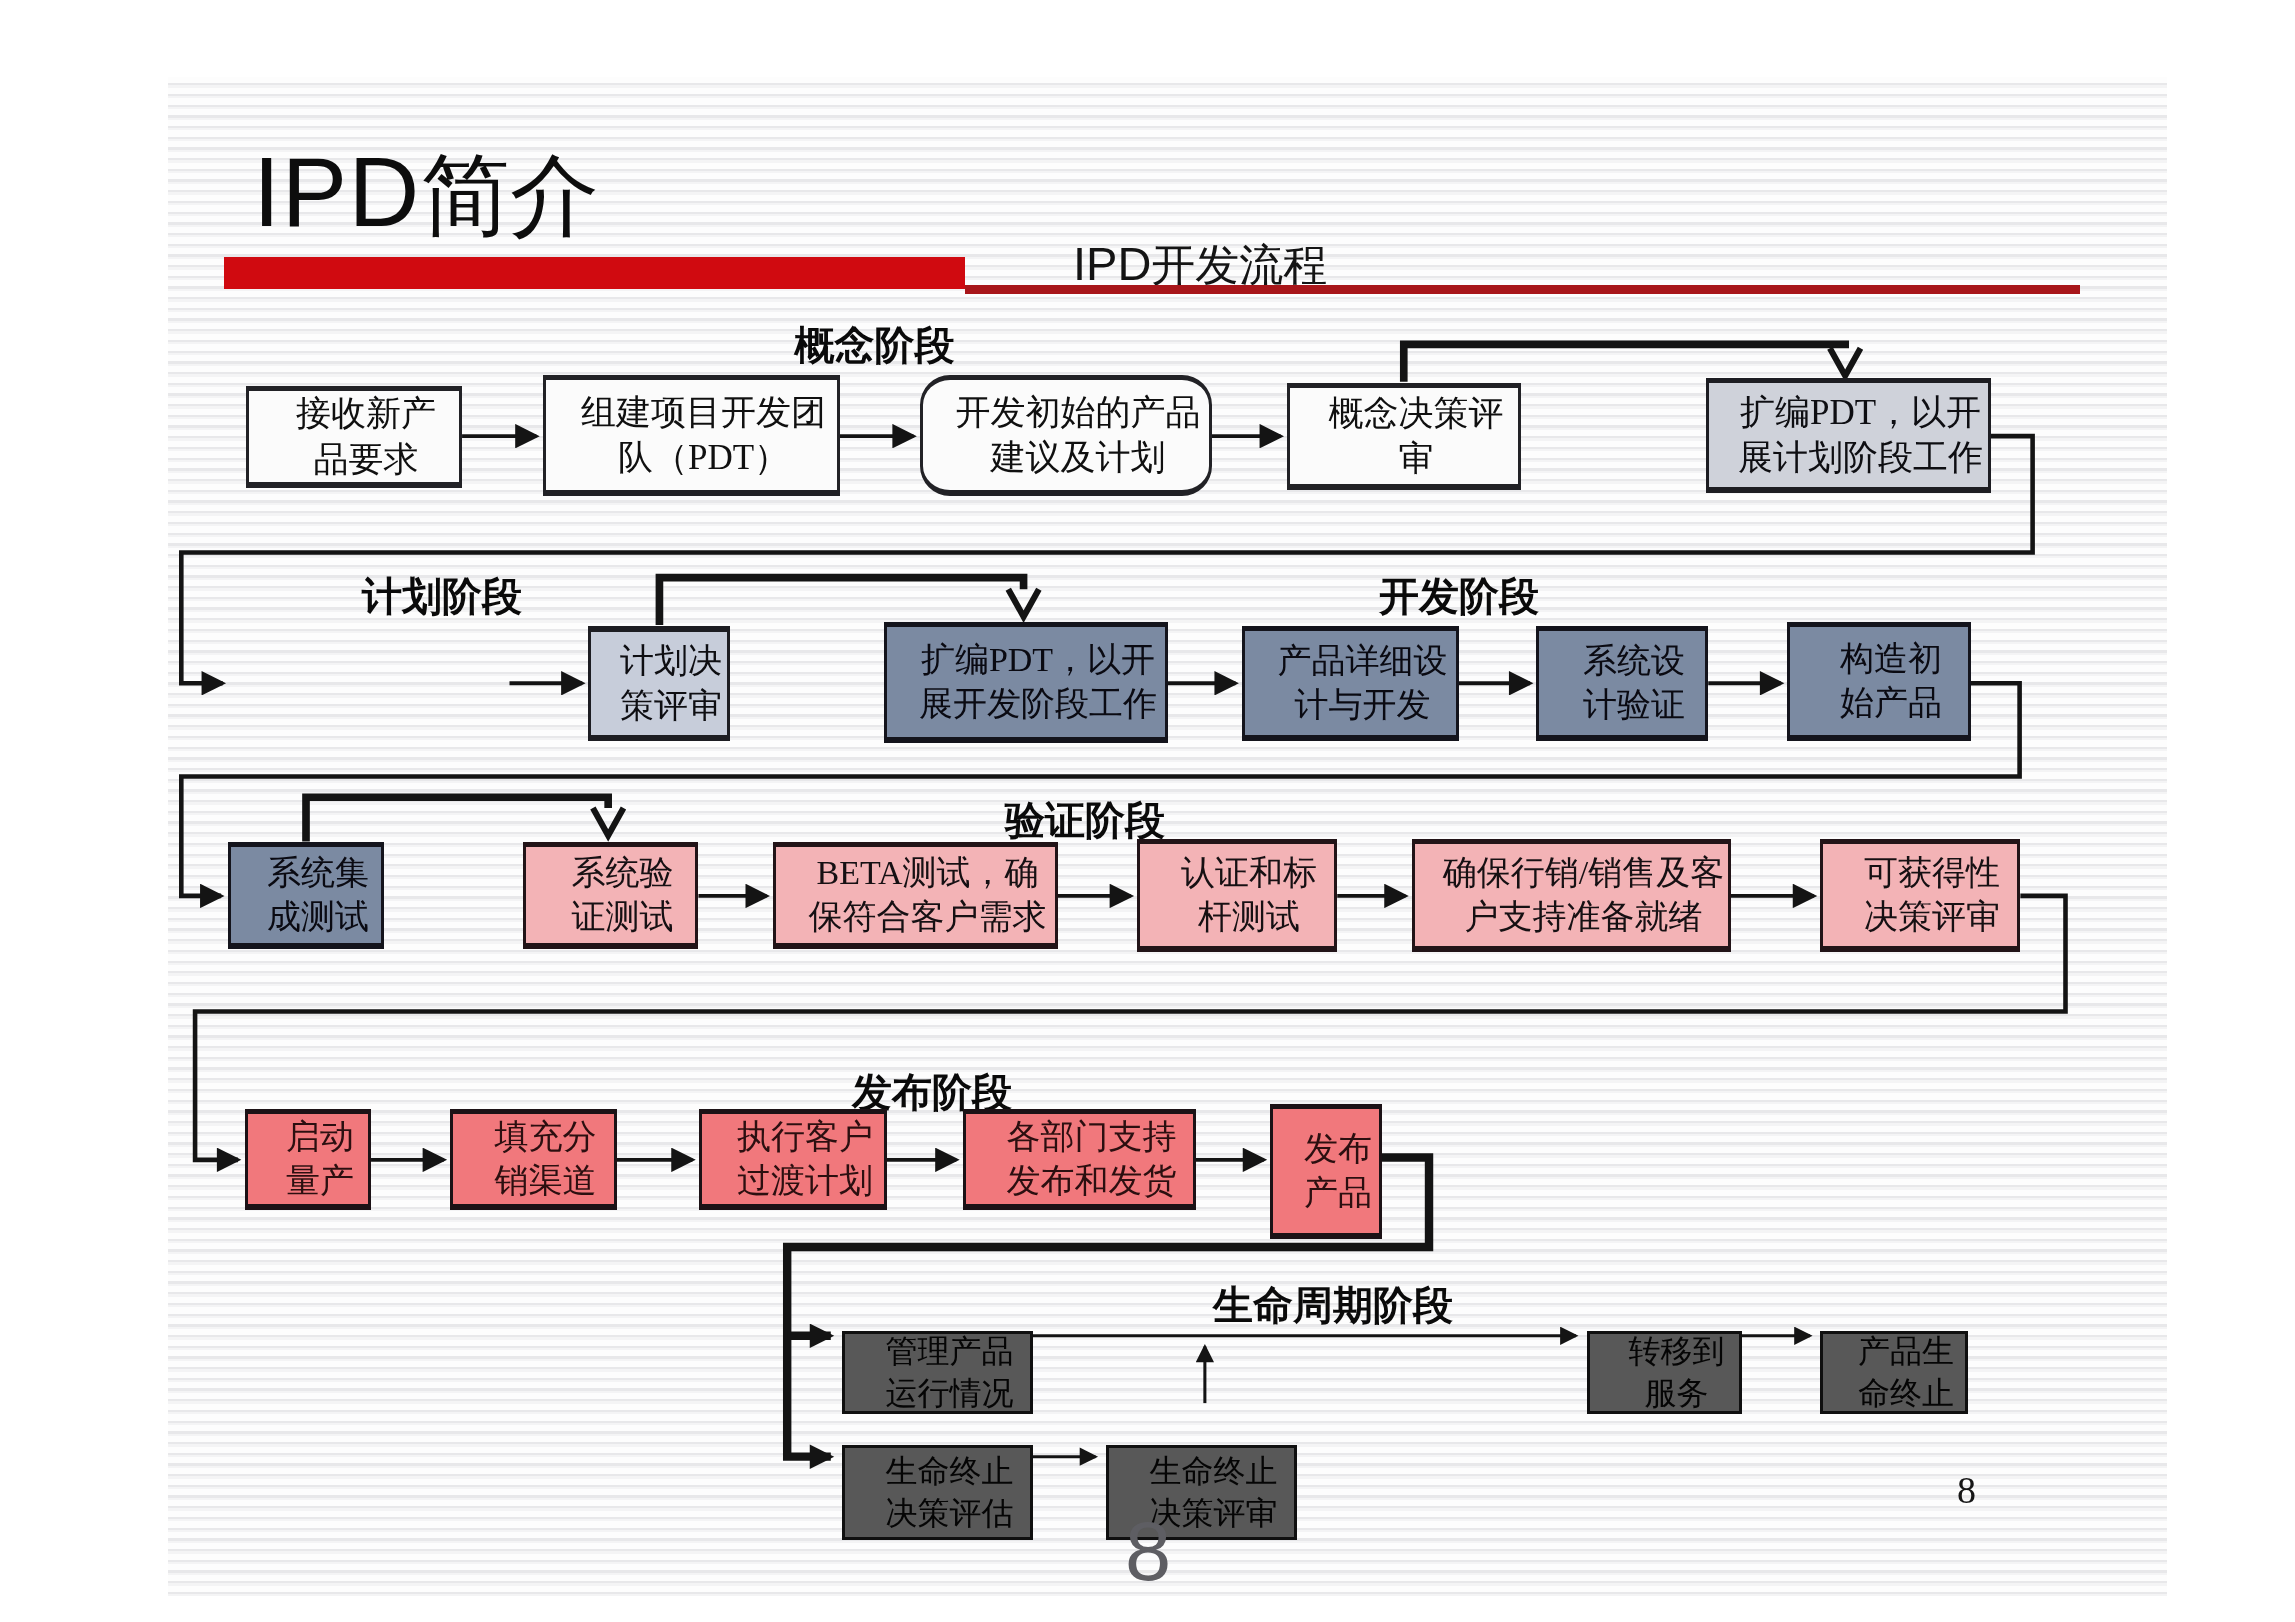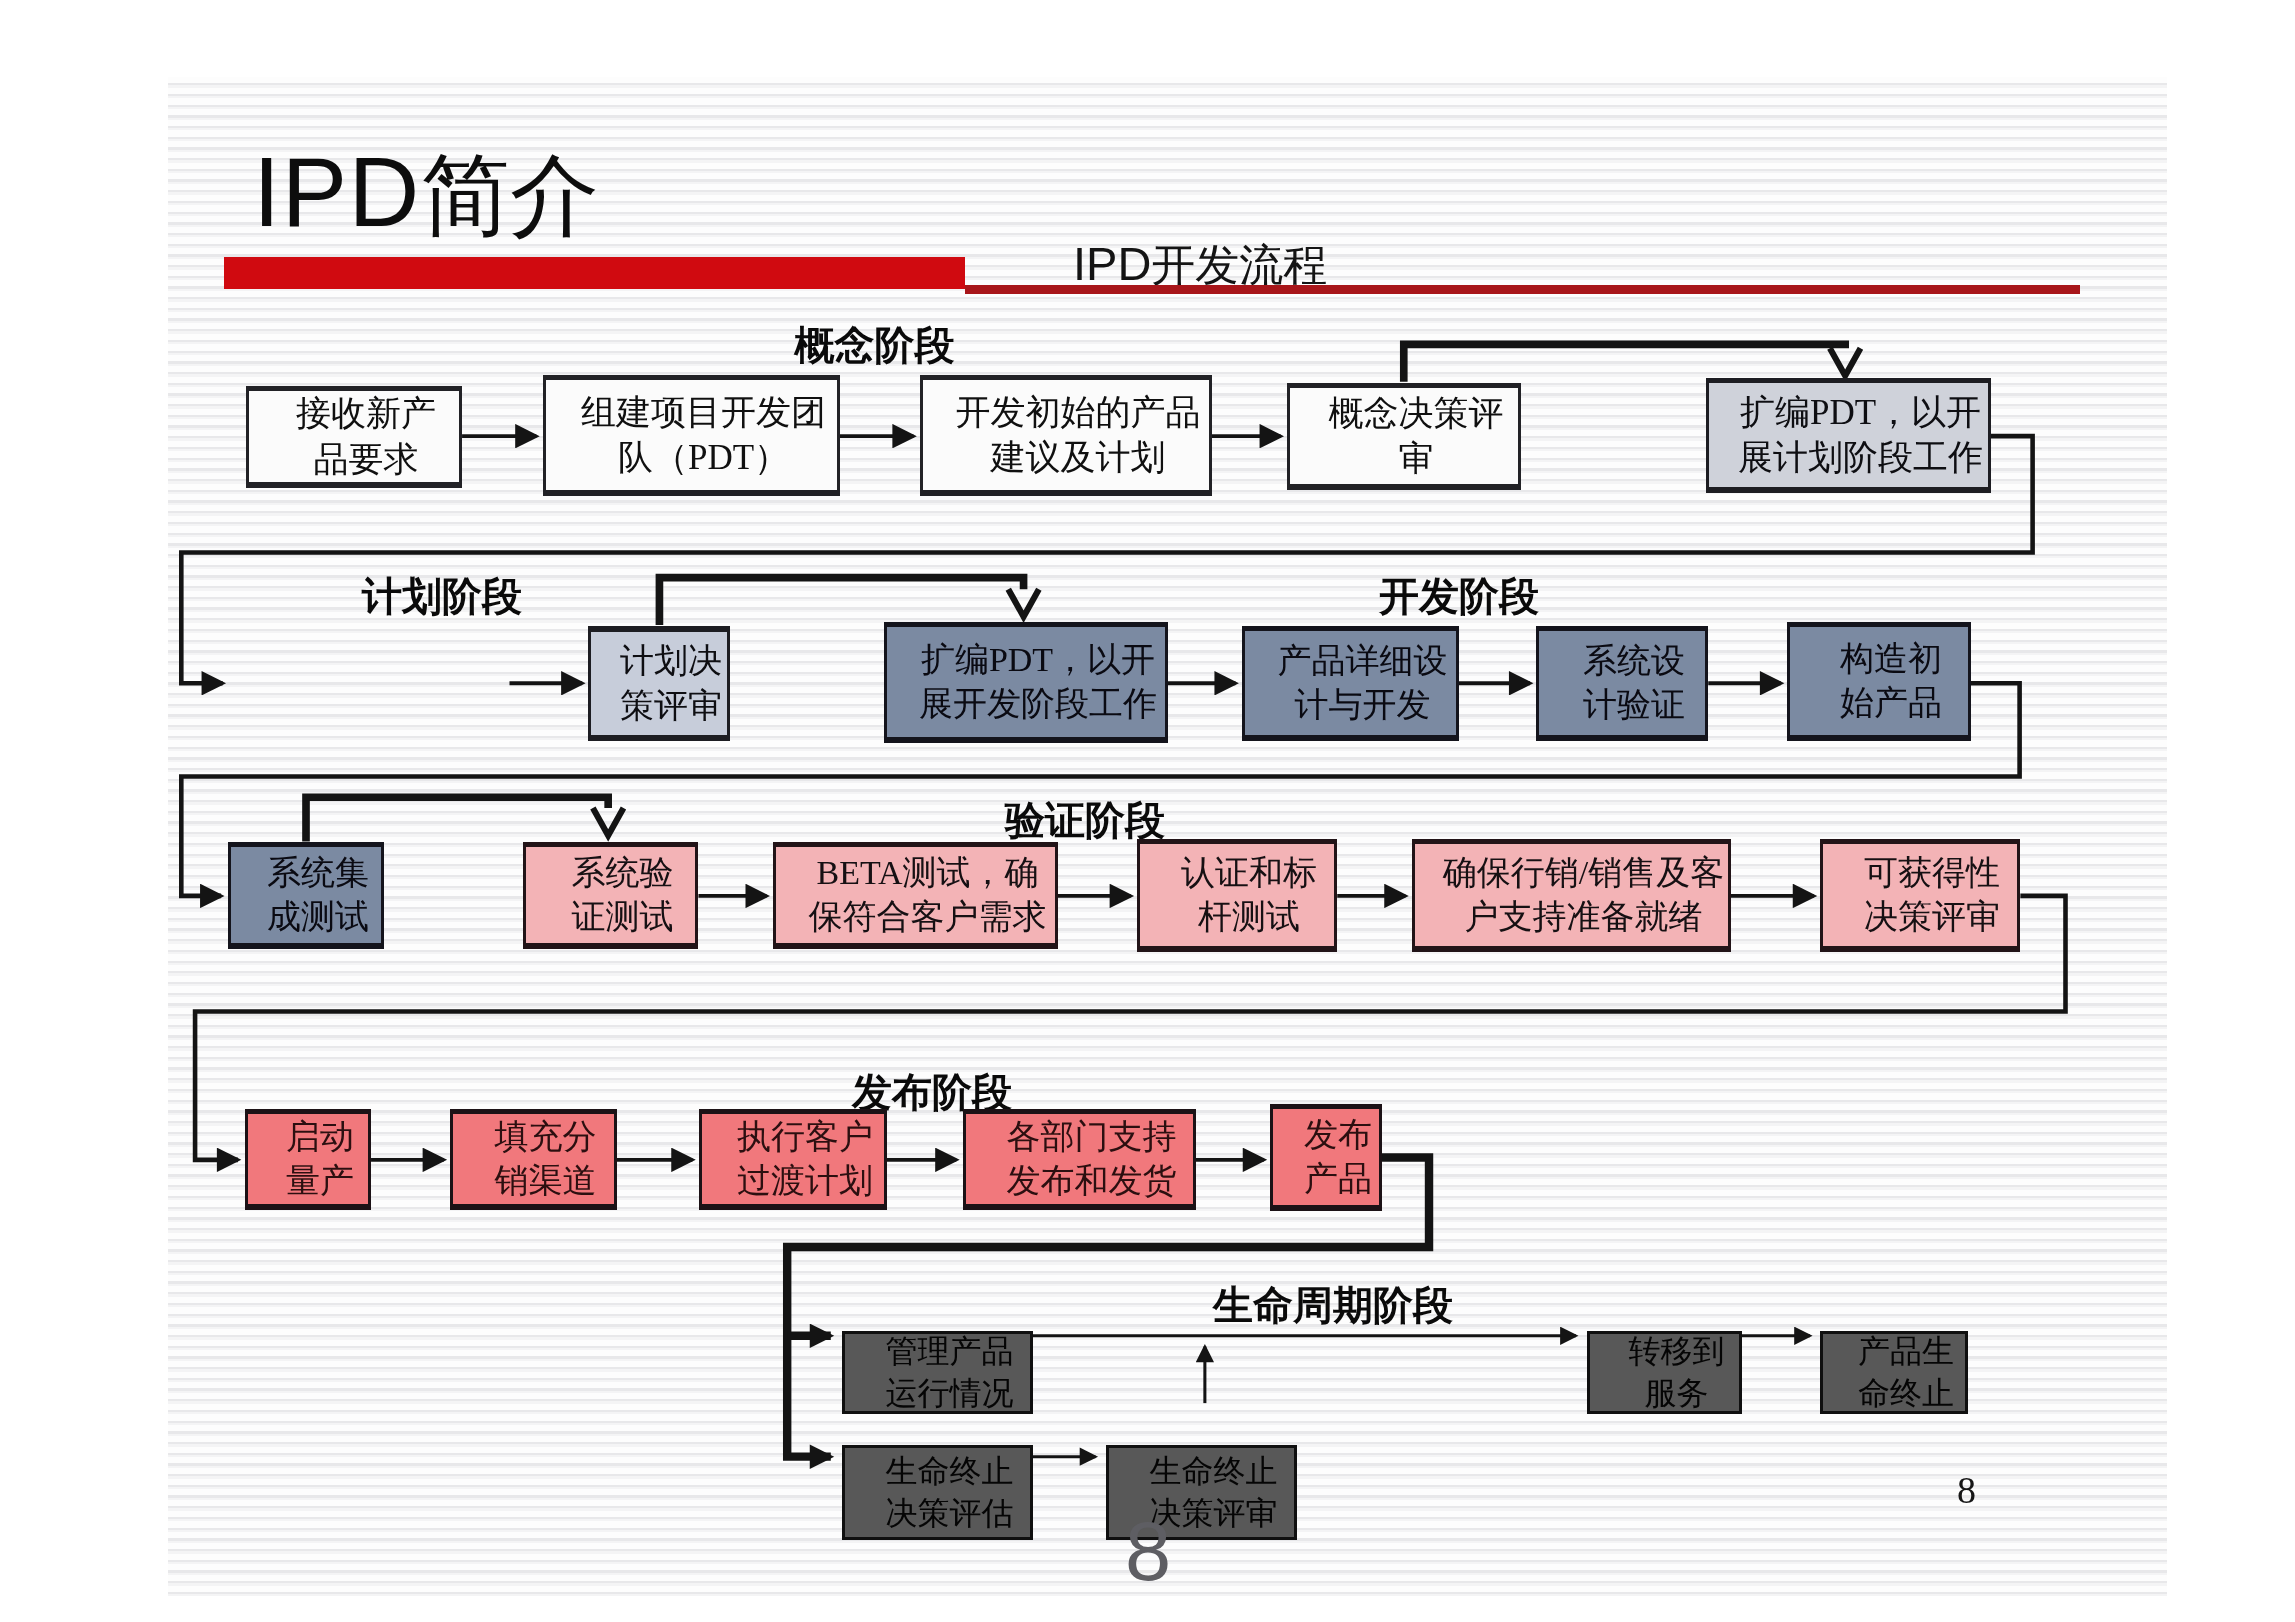--- a/index.html
+++ b/index.html
@@ -133,21 +133,21 @@
       <path d="M2276 1746 L2366 1746" stroke-width="4" marker-end="url(#ahs)"></path>
       <path d="M1350 1904 L1432 1904" stroke-width="4" marker-end="url(#ahs)"></path>
       <path d="M1575 1834 L1575 1760" stroke-width="4" marker-end="url(#ahs)"></path>
     </g>
   </svg>
 
   <div class="box bw" style="left:246px;top:386px;width:216px;height:102px;">接收新产
 品要求</div>
   <div class="box bw" style="left:543px;top:375px;width:297px;height:121px;">组建项目开发团
 队（PDT）</div>
-  <div class="box bw" style="left:920px;top:375px;width:292px;height:121px;">开发初始的产品
+  <div class="box bw" style="left:920px;top:375px;width:292px;height:121px;border-radius:30px;">开发初始的产品
 建议及计划</div>
   <div class="box bw" style="left:1287px;top:383px;width:234px;height:107px;">概念决策评
 审</div>
   <div class="box blg" style="left:1706px;top:378px;width:285px;height:115px;">扩编PDT，以开
 展计划阶段工作</div>
 
   <div class="box blb" style="left:588px;top:626px;width:142px;height:115px;">计划决
 策评审</div>
   <div class="box bs" style="left:884px;top:622px;width:284px;height:121px;">扩编PDT，以开
 展开发阶段工作</div>
@@ -172,21 +172,21 @@
 决策评审</div>
 
   <div class="box br" style="left:245px;top:1109px;width:126px;height:101px;">启动
 量产</div>
   <div class="box br" style="left:450px;top:1109px;width:167px;height:101px;">填充分
 销渠道</div>
   <div class="box br" style="left:963px;top:1109px;width:233px;height:101px;">各部门支持
 发布和发货</div>
   <div class="box br" style="left:699px;top:1109px;width:188px;height:101px;">执行客户
 过渡计划</div>
-  <div class="box br" style="left:1270px;top:1104px;width:112px;height:107px;">发布
+  <div class="box br" style="left:1270px;top:1104px;width:112px;height:135px;">发布
 产品</div>
 
   <div class="box bd" style="left:842px;top:1295px;width:191px;height:83px;">管理产品
 运行情况</div>
   <div class="box bd" style="left:1587px;top:1295px;width:155px;height:83px;">转移到
 服务</div>
   <div class="box bd" style="left:1820px;top:1295px;width:148px;height:83px;">产品生
 命终止</div>
   <div class="box bd" style="left:842px;top:1409px;width:191px;height:95px;">生命终止
 决策评估</div>

